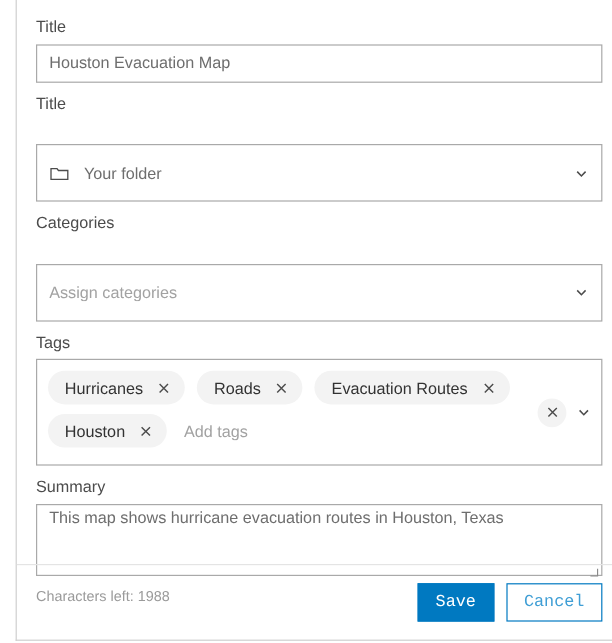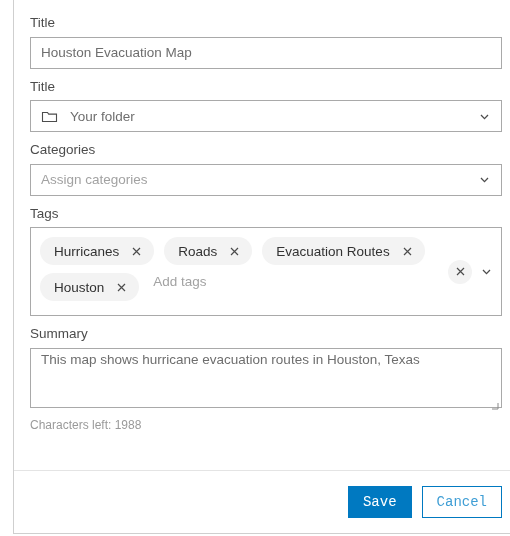--- a/index.html
+++ b/index.html
@@ -56,27 +56,28 @@
     padding: 0 10px;
     outline: none;
     display: block;
   }
   .text-input::placeholder { color: #9a9a9a; }
 
   
   .select-box {
     box-sizing: border-box;
     width: 100%;
-    height: 32px;
+    height: 48px;
     border: 1px solid #a9a9a9;
     background: #ffffff;
     display: flex;
     align-items: center;
     position: relative;
     padding: 12px 10px;
+    margin-top: 20px;
   }
   .select-icon {
     width: 17px;
     height: 17px;
     margin-right: 12px;
     flex: 0 0 auto;
     display: flex;
     align-items: center;
     justify-content: center;
   }
@@ -103,21 +104,21 @@
     width: 100%;
     min-height: 89px;
     border: 1px solid #a9a9a9;
     background: #ffffff;
     position: relative;
     padding: 9px 62px 9px 9px;
   }
   .tags-wrap {
     display: flex;
     flex-wrap: wrap;
-    align-items: flex-start;
+    align-items: center;
     gap: 8px 10px;
   }
   .chip {
     display: inline-flex;
     align-items: center;
     background: #f3f3f3;
     border-radius: 16px;
     height: 28px;
     padding: 0 11px 0 14px;
     box-sizing: border-box;

